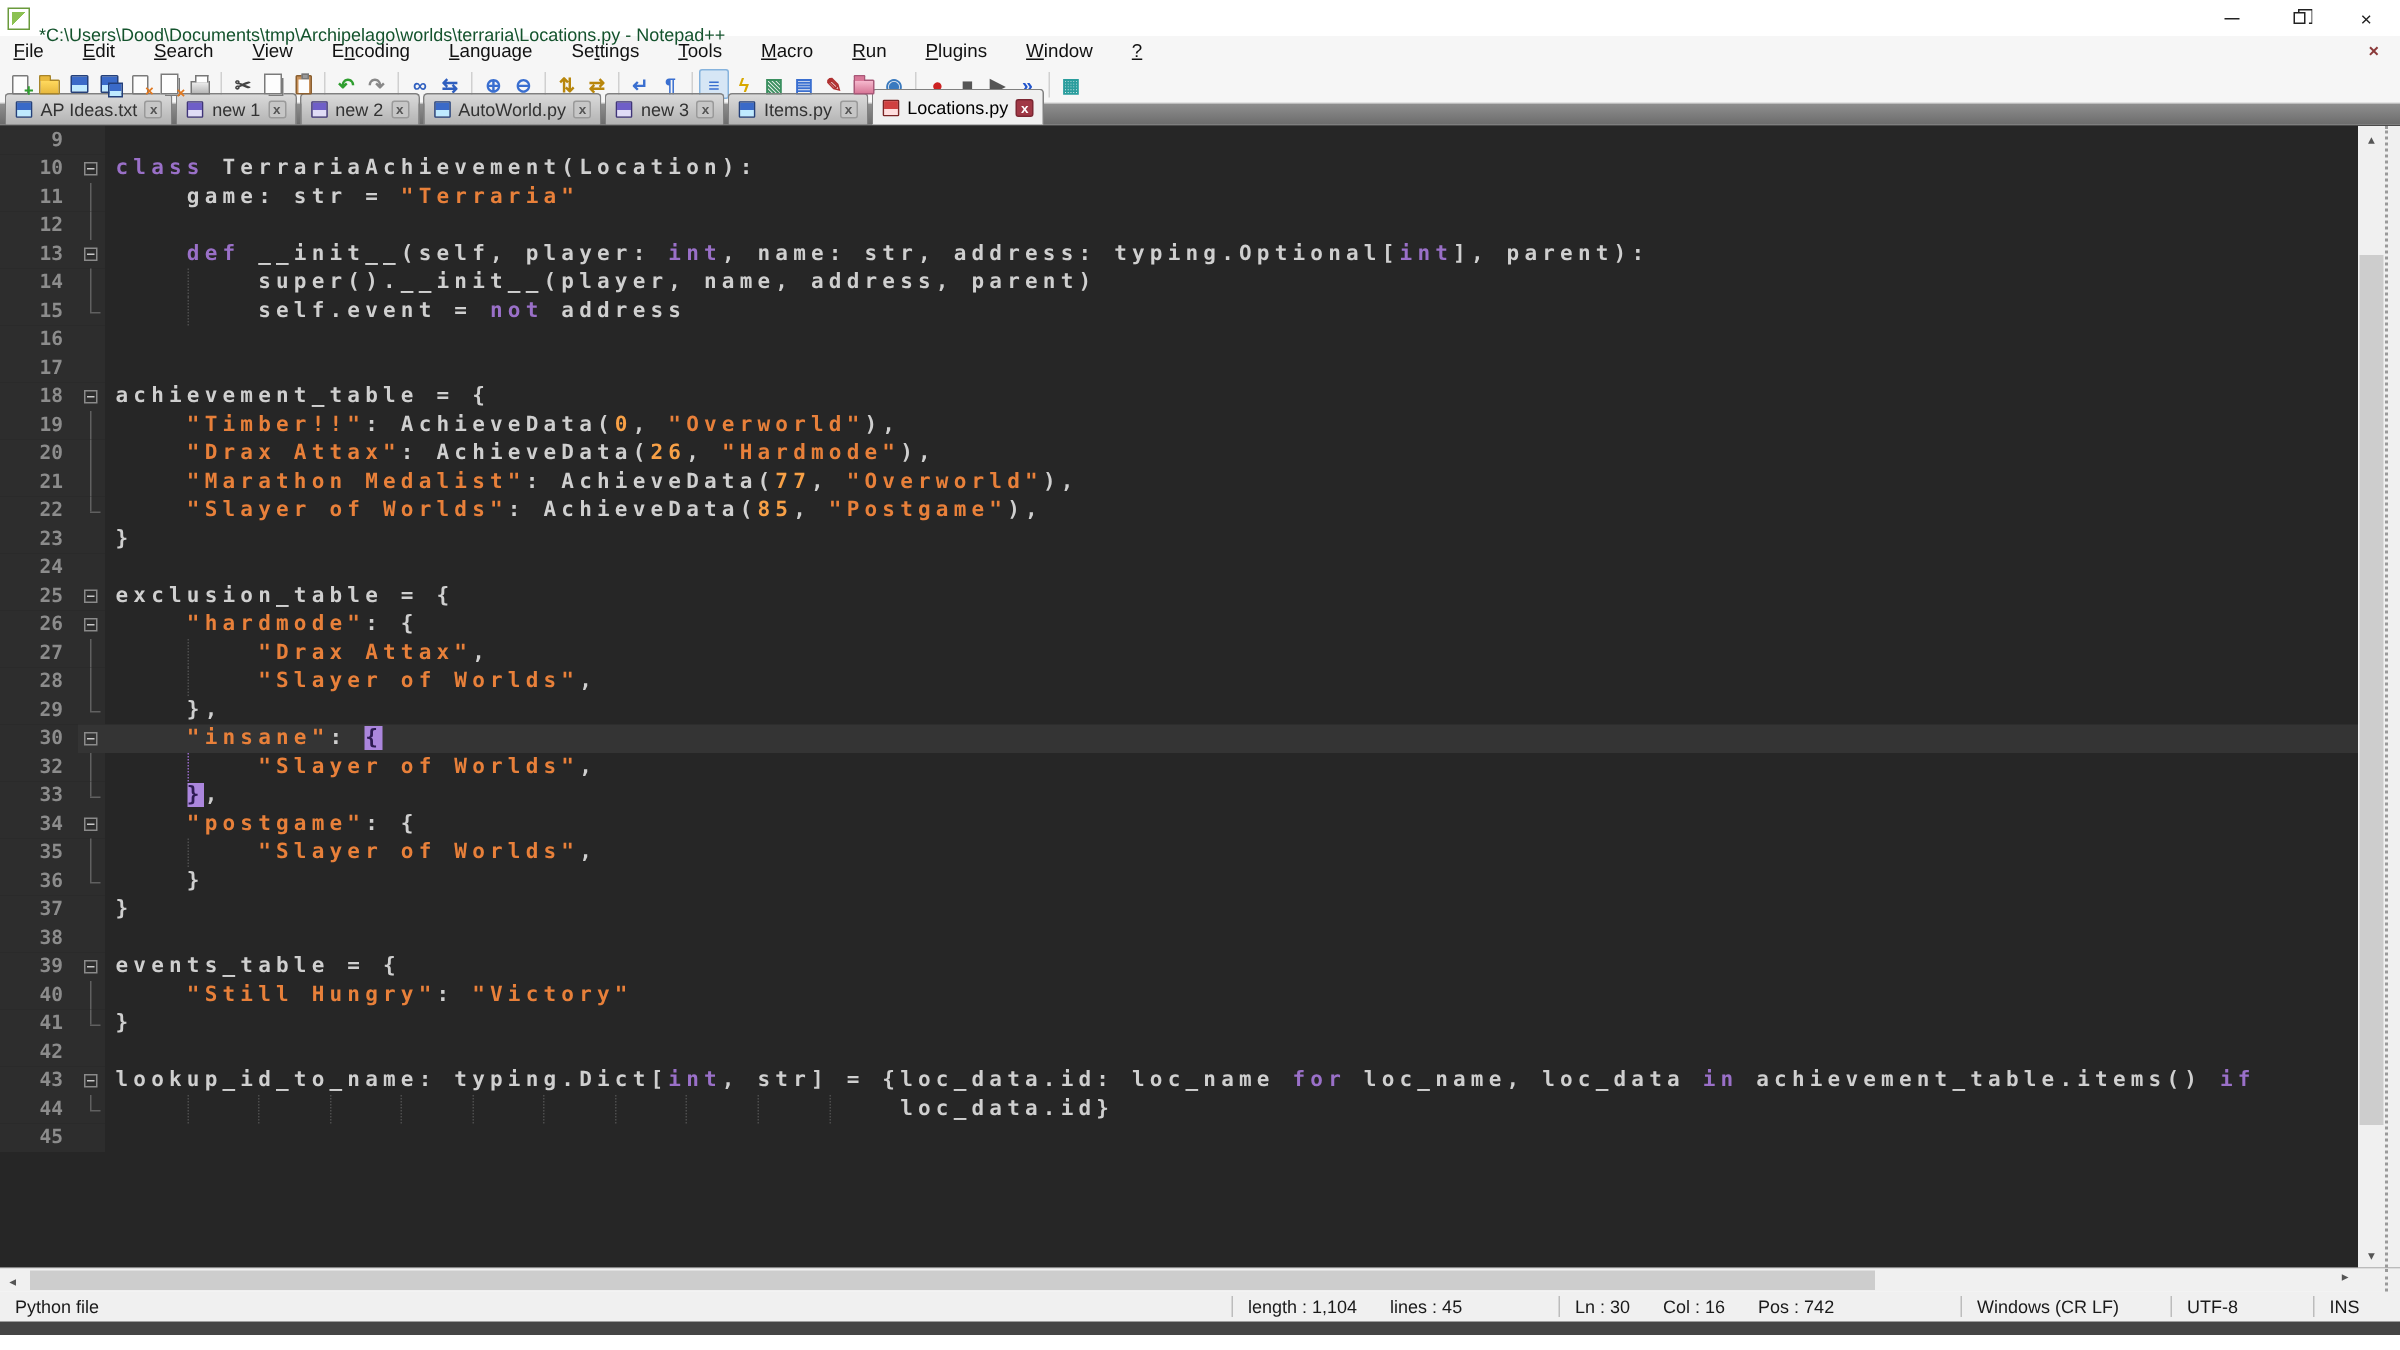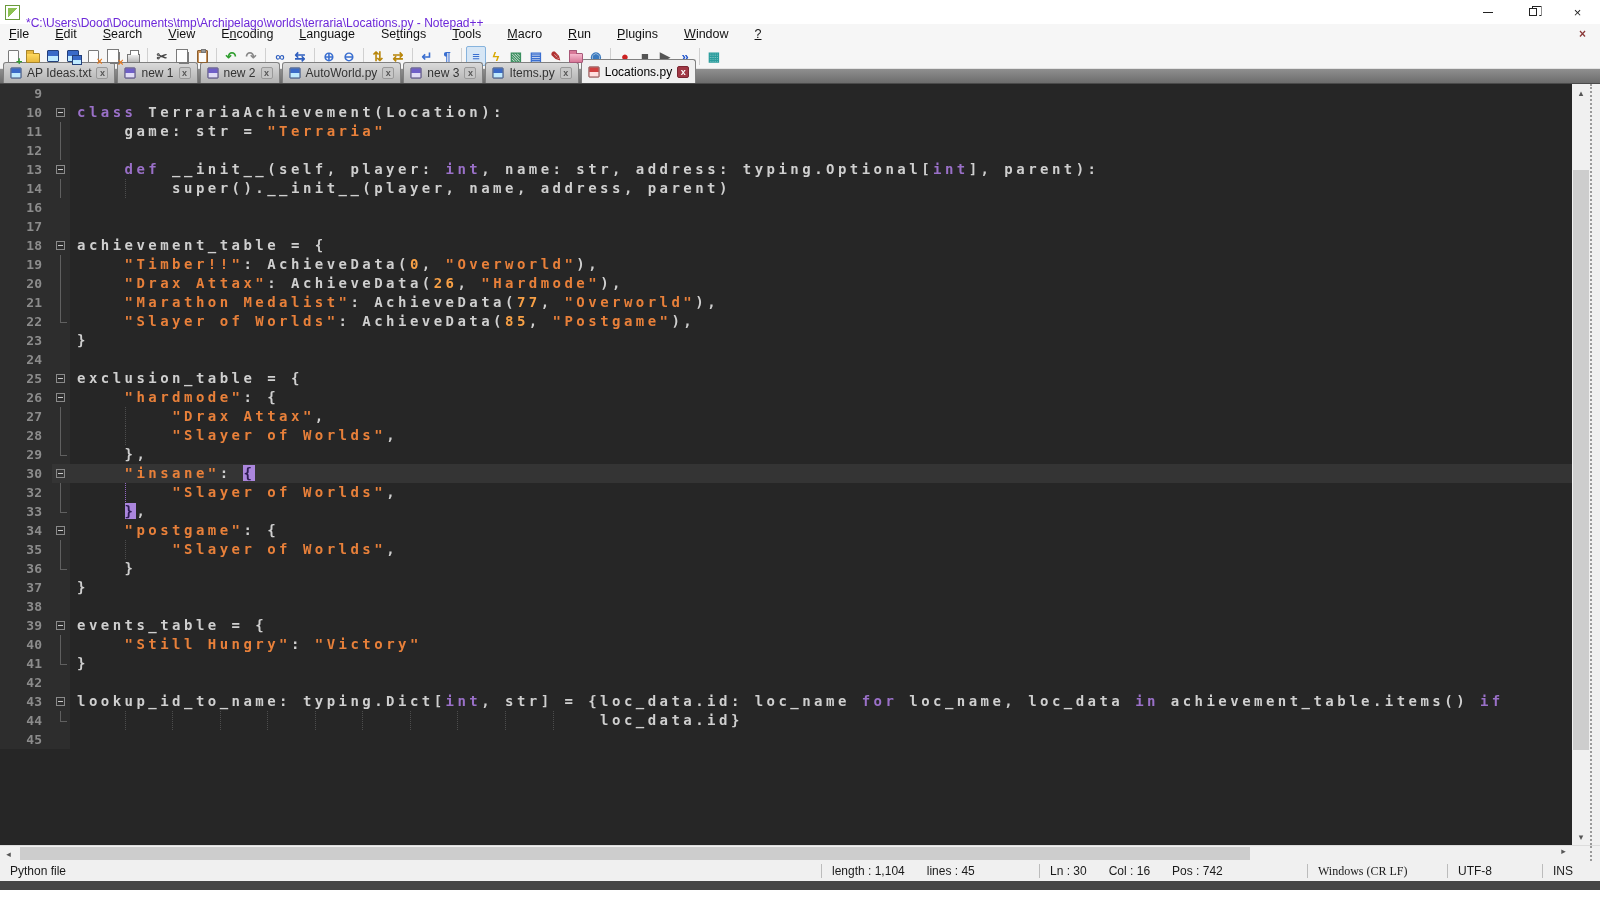--- a/index.html
+++ b/index.html
@@ -5,21 +5,21 @@
   * { margin:0; padding:0; box-sizing:border-box; }
   html,body { width:1600px; height:900px; overflow:hidden; background:#fff;
               font-family:"Liberation Sans", sans-serif; }
   .window { width:1600px; height:900px; position:relative; background:#fff; }
 
   
   .titlebar { height:24px; background:#ffffff; display:flex; align-items:center; padding-left:5px; position:relative; }
   .npp-icon { width:15px; height:15px; border:1px solid #6a9a3c; background:#fff; position:relative; margin-right:6px; }
   .npp-icon::after { content:""; position:absolute; left:2px; top:2px; right:2px; bottom:2px;
                      background:linear-gradient(135deg,#8cc152 0 50%,#ffffff 50%); }
-  .title-text { font-size:12px; color:#6d28d9;margin-top:21px; }
+  .title-text { font-size:12px; color:#14532d;margin-top:21px; }
   .win-controls { position:absolute; right:0; top:0; height:24px; display:flex; }
   .win-btn { width:45px; height:24px; display:flex; align-items:center; justify-content:center; color:#222; font-size:13px; }
   .glyph-min { width:10px; height:1px; background:#222; display:inline-block; }
   .glyph-restore { width:8px; height:8px; border:1px solid #222; position:relative; display:inline-block; }
   .glyph-restore::after { content:""; position:absolute; left:2px; top:-3px; width:8px; height:8px; border:1px solid #222; border-left-width:1px; background:transparent; clip-path:polygon(0 0,100% 0,100% 100%,78% 100%,78% 22%,0 22%); }
 
   
   .menubar { height:20px; background:#f6f6f6; display:flex; align-items:center; font-size:12.5px; color:#111; padding-left:2px;gap:12px; }
   .menu-item { padding:2px 7px; cursor:default; }
   .menu-item u { text-decoration:underline; }
@@ -302,20 +302,25 @@
             <span class="f-box"></span>
           </div>
           <div class="code"><span class="tok-d">    </span><span class="tok-k">def</span><span class="tok-d"> __init__(self, player: </span><span class="tok-k">int</span><span class="tok-d">, name: str, address: typing.Optional[</span><span class="tok-k">int</span><span class="tok-d">], parent):</span></div>
         </div>
         <div class="row">
           <div class="ln">14</div>
           <div class="fold f-bar"></div>
           <div class="code"><span class="guide" style="left: 54.56px;"></span><span class="tok-d">        super().__init__(player, name, address, parent)</span></div>
         </div>
         <div class="row">
+          <div class="ln">15</div>
+          <div class="fold f-end"></div>
+          <div class="code"><span class="guide" style="left: 54.56px;"></span><span class="tok-d">        self.event = </span><span class="tok-k">not</span><span class="tok-d"> address</span></div>
+        </div>
+        <div class="row">
           <div class="ln">16</div>
           <div class="fold"></div>
           <div class="code"></div>
         </div>
         <div class="row">
           <div class="ln">17</div>
           <div class="fold"></div>
           <div class="code"></div>
         </div>
         <div class="row">
@@ -492,21 +497,21 @@
       </div>
     <div class="st-sec" style="width:218px;margin-left:33px;">
       <span>length : 1,104</span>
       <span>lines : 45</span>
     </div>
     <div class="st-sec" style="width:268px;">
       <span>Ln : 30</span>
       <span>Col : 16</span>
       <span>Pos : 742</span>
     </div>
-    <div class="st-sec" style="width:140px;font-family:Liberation Serif, serif;">
+    <div class="st-sec" style="width:140px;">
         <span>Windows (CR LF)</span>
       </div>
     <div class="st-sec" style="width:95px;">
         <span>UTF-8</span>
       </div>
     <div class="st-sec" style="width:58px;">
         <span>INS</span>
       </div>
   </div>
 

